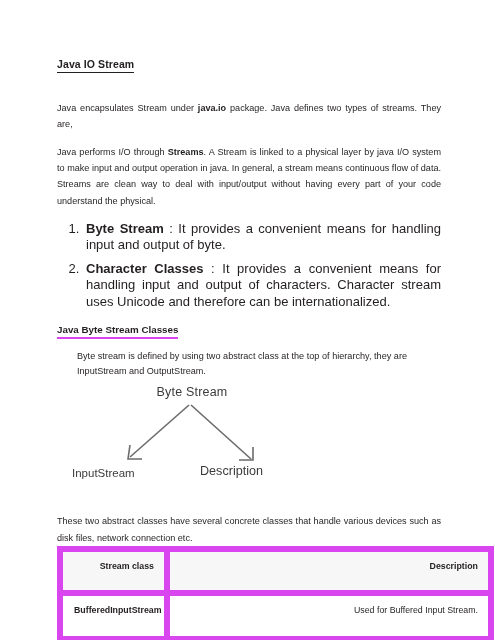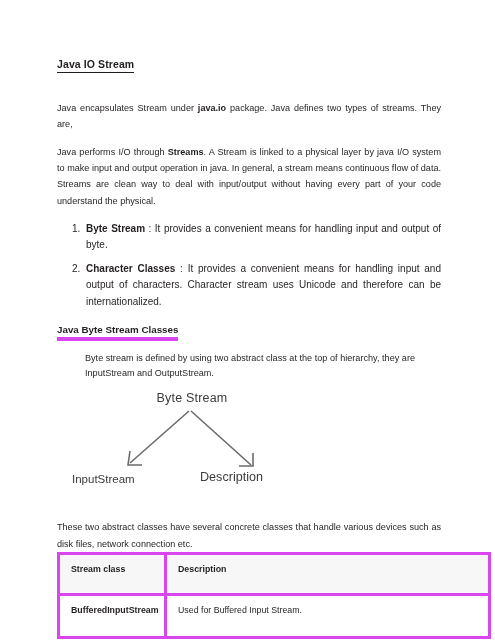--- a/index.html
+++ b/index.html
@@ -44,42 +44,42 @@
     line-height: 16.2px;
     margin: 0 0 12px 0;
     text-align: justify;
     text-justify: inter-word;
     color: #231f20;
   }
   p.body-text b, .bold { font-weight: bold; }
   ol.stream-list {
     margin: 0 0 10px 0;
     padding-left: 26px;
-    font-size: 10px;
+    font-size: 13px;
     line-height: 16.2px;
   }
   ol.stream-list li {
     margin-bottom: 8px;
     text-align: justify;
     padding-left: 3px;
   }
   h2.sub-heading {
     font-size: 9.8px;
     font-weight: bold;
     margin: 0;
     padding: 0 0 1px 0;
     display: inline-block;
-    border-bottom: 4px solid #d946ef;
+    border-bottom: 2px solid #d946ef;
     line-height: 1.2;
   }
   .sub-heading-wrap { line-height: 1; margin: 4px 0 10px 0; }
   p.indented {
     font-size: 9.1px;
     line-height: 15.4px;
-    margin: 8px;
+    margin: 0;
     padding-left: 20px;
     text-align: justify;
     width: 330px;
   }
 
   
   .diagram {
     position: relative;
     width: 384px;
     height: 112px;
@@ -135,23 +135,23 @@
   table.stream-table {
     border-collapse: collapse;
     width: 431px;
     table-layout: fixed;
     font-size: 8.8px;
   }
   table.stream-table col.c1 { width: 107px; }
   table.stream-table col.c2 { width: 324px; }
   table.stream-table th,
   table.stream-table td {
-    border: 3px solid #d946ef;
+    border: 6px solid #d946ef;
     padding: 9px 10px 9px 11px;
-    text-align: left;
+    text-align: right;
     vertical-align: top;
     height: 22px;
   }
   table.stream-table thead th {
     background: #f7f7f7;
     font-weight: bold;
     color: #231f20;
     height: 20px;
   }
   table.stream-table tbody td.class-cell {

